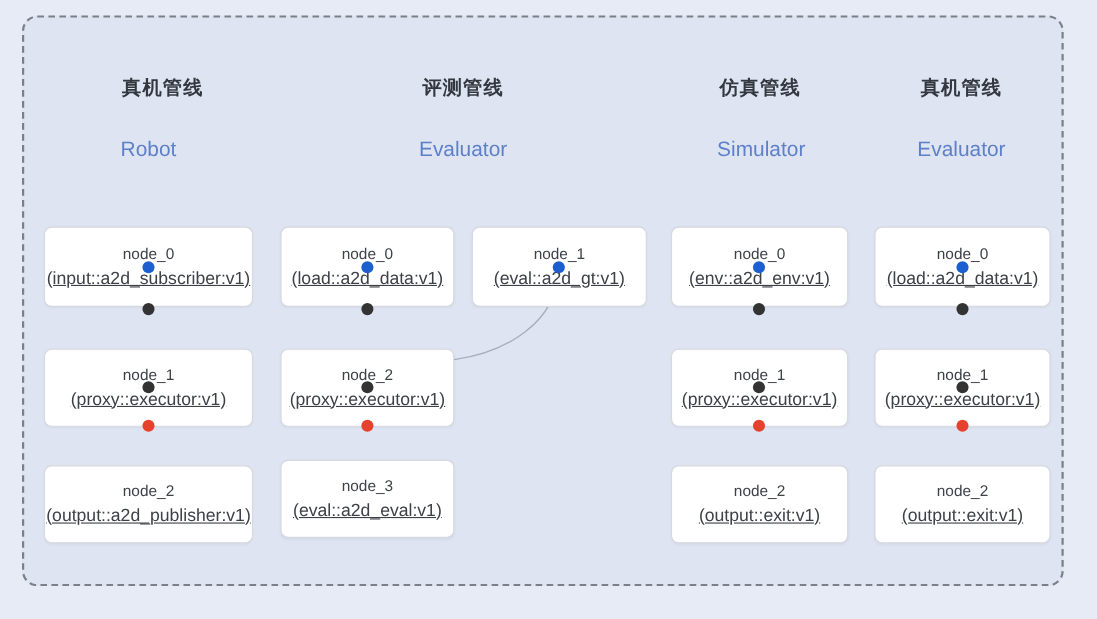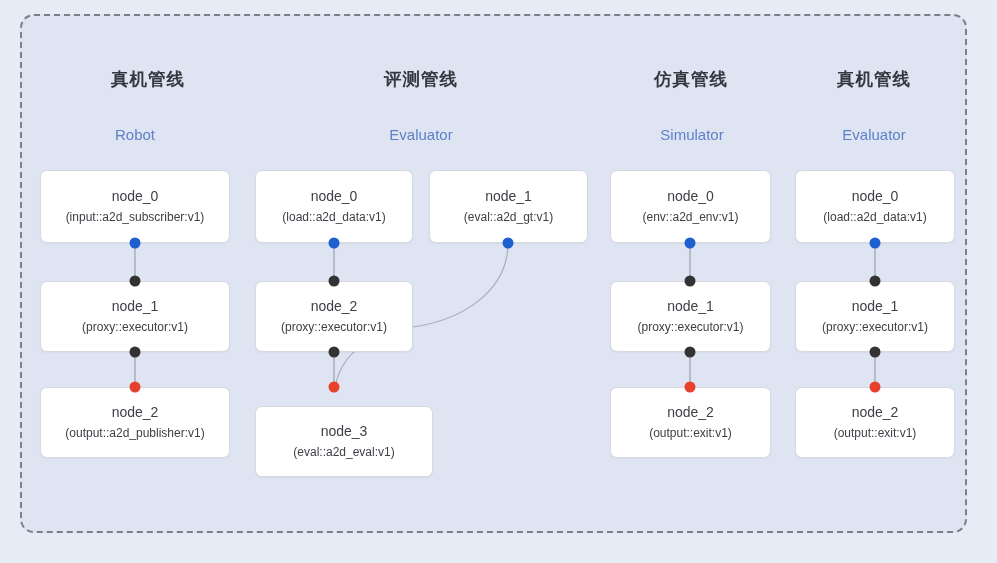--- a/index.html
+++ b/index.html
@@ -44,21 +44,21 @@
     font-size:17.5px;
     font-weight:bold;
     color:var(--title-zh);
     letter-spacing:1px;
     white-space:nowrap;
   }
   .col-title-en{
     position:absolute;
     transform:translateX(-50%);
     top:126px;
-    font-size:15px;
+    font-size:19px;
     color:var(--title-en);
     white-space:nowrap;
   }
   .edges{
     position:absolute;
     left:0;top:0;
     width:997px;height:563px;
     z-index:1;
   }
   .edge-line{
@@ -77,31 +77,33 @@
     background:var(--node-bg);
     border:1px solid var(--node-border);
     border-radius:7px;
     box-sizing:border-box;
     display:flex;
     flex-direction:column;
     align-items:center;
     justify-content:center;
     gap:3px;
     box-shadow:0 1px 2px rgba(60,70,110,0.06);
+    margin-top:36px;
   }
   .node-label{
     font-size:14px;
     color:var(--node-text);
     line-height:1.35;
   }
   .node-detail{
-    font-size:12px;
+    font-size:16px;
     color:var(--node-text);
     line-height:1.35;
     white-space:nowrap;
+    text-decoration:underline;
   }
   .dot{
     position:absolute;
     z-index:3;
     width:11px;height:11px;
     border-radius:50%;
     transform:translate(-50%,-50%);
   }
   .dot.blue{background:var(--dot-blue);}
   .dot.black{background:var(--dot-black);}
@@ -157,21 +159,21 @@
     <div class="node-detail">(load::a2d_data:v1)</div>
   </div>
   <div class="node" style="left:429px;top:170px;width:159px;height:73px">
     <div class="node-label">node_1</div>
     <div class="node-detail">(eval::a2d_gt:v1)</div>
   </div>
   <div class="node" style="left:255px;top:281px;width:158px;height:71px">
     <div class="node-label">node_2</div>
     <div class="node-detail">(proxy::executor:v1)</div>
   </div>
-  <div class="node" style="left:255px;top:406px;width:178px;height:71px">
+  <div class="node" style="left:255px;top:382px;width:158px;height:71px">
     <div class="node-label">node_3</div>
     <div class="node-detail">(eval::a2d_eval:v1)</div>
   </div>
 
   <div class="node" style="left:610px;top:170px;width:161px;height:73px">
     <div class="node-label">node_0</div>
     <div class="node-detail">(env::a2d_env:v1)</div>
   </div>
   <div class="node" style="left:610px;top:281px;width:161px;height:71px">
     <div class="node-label">node_1</div>

